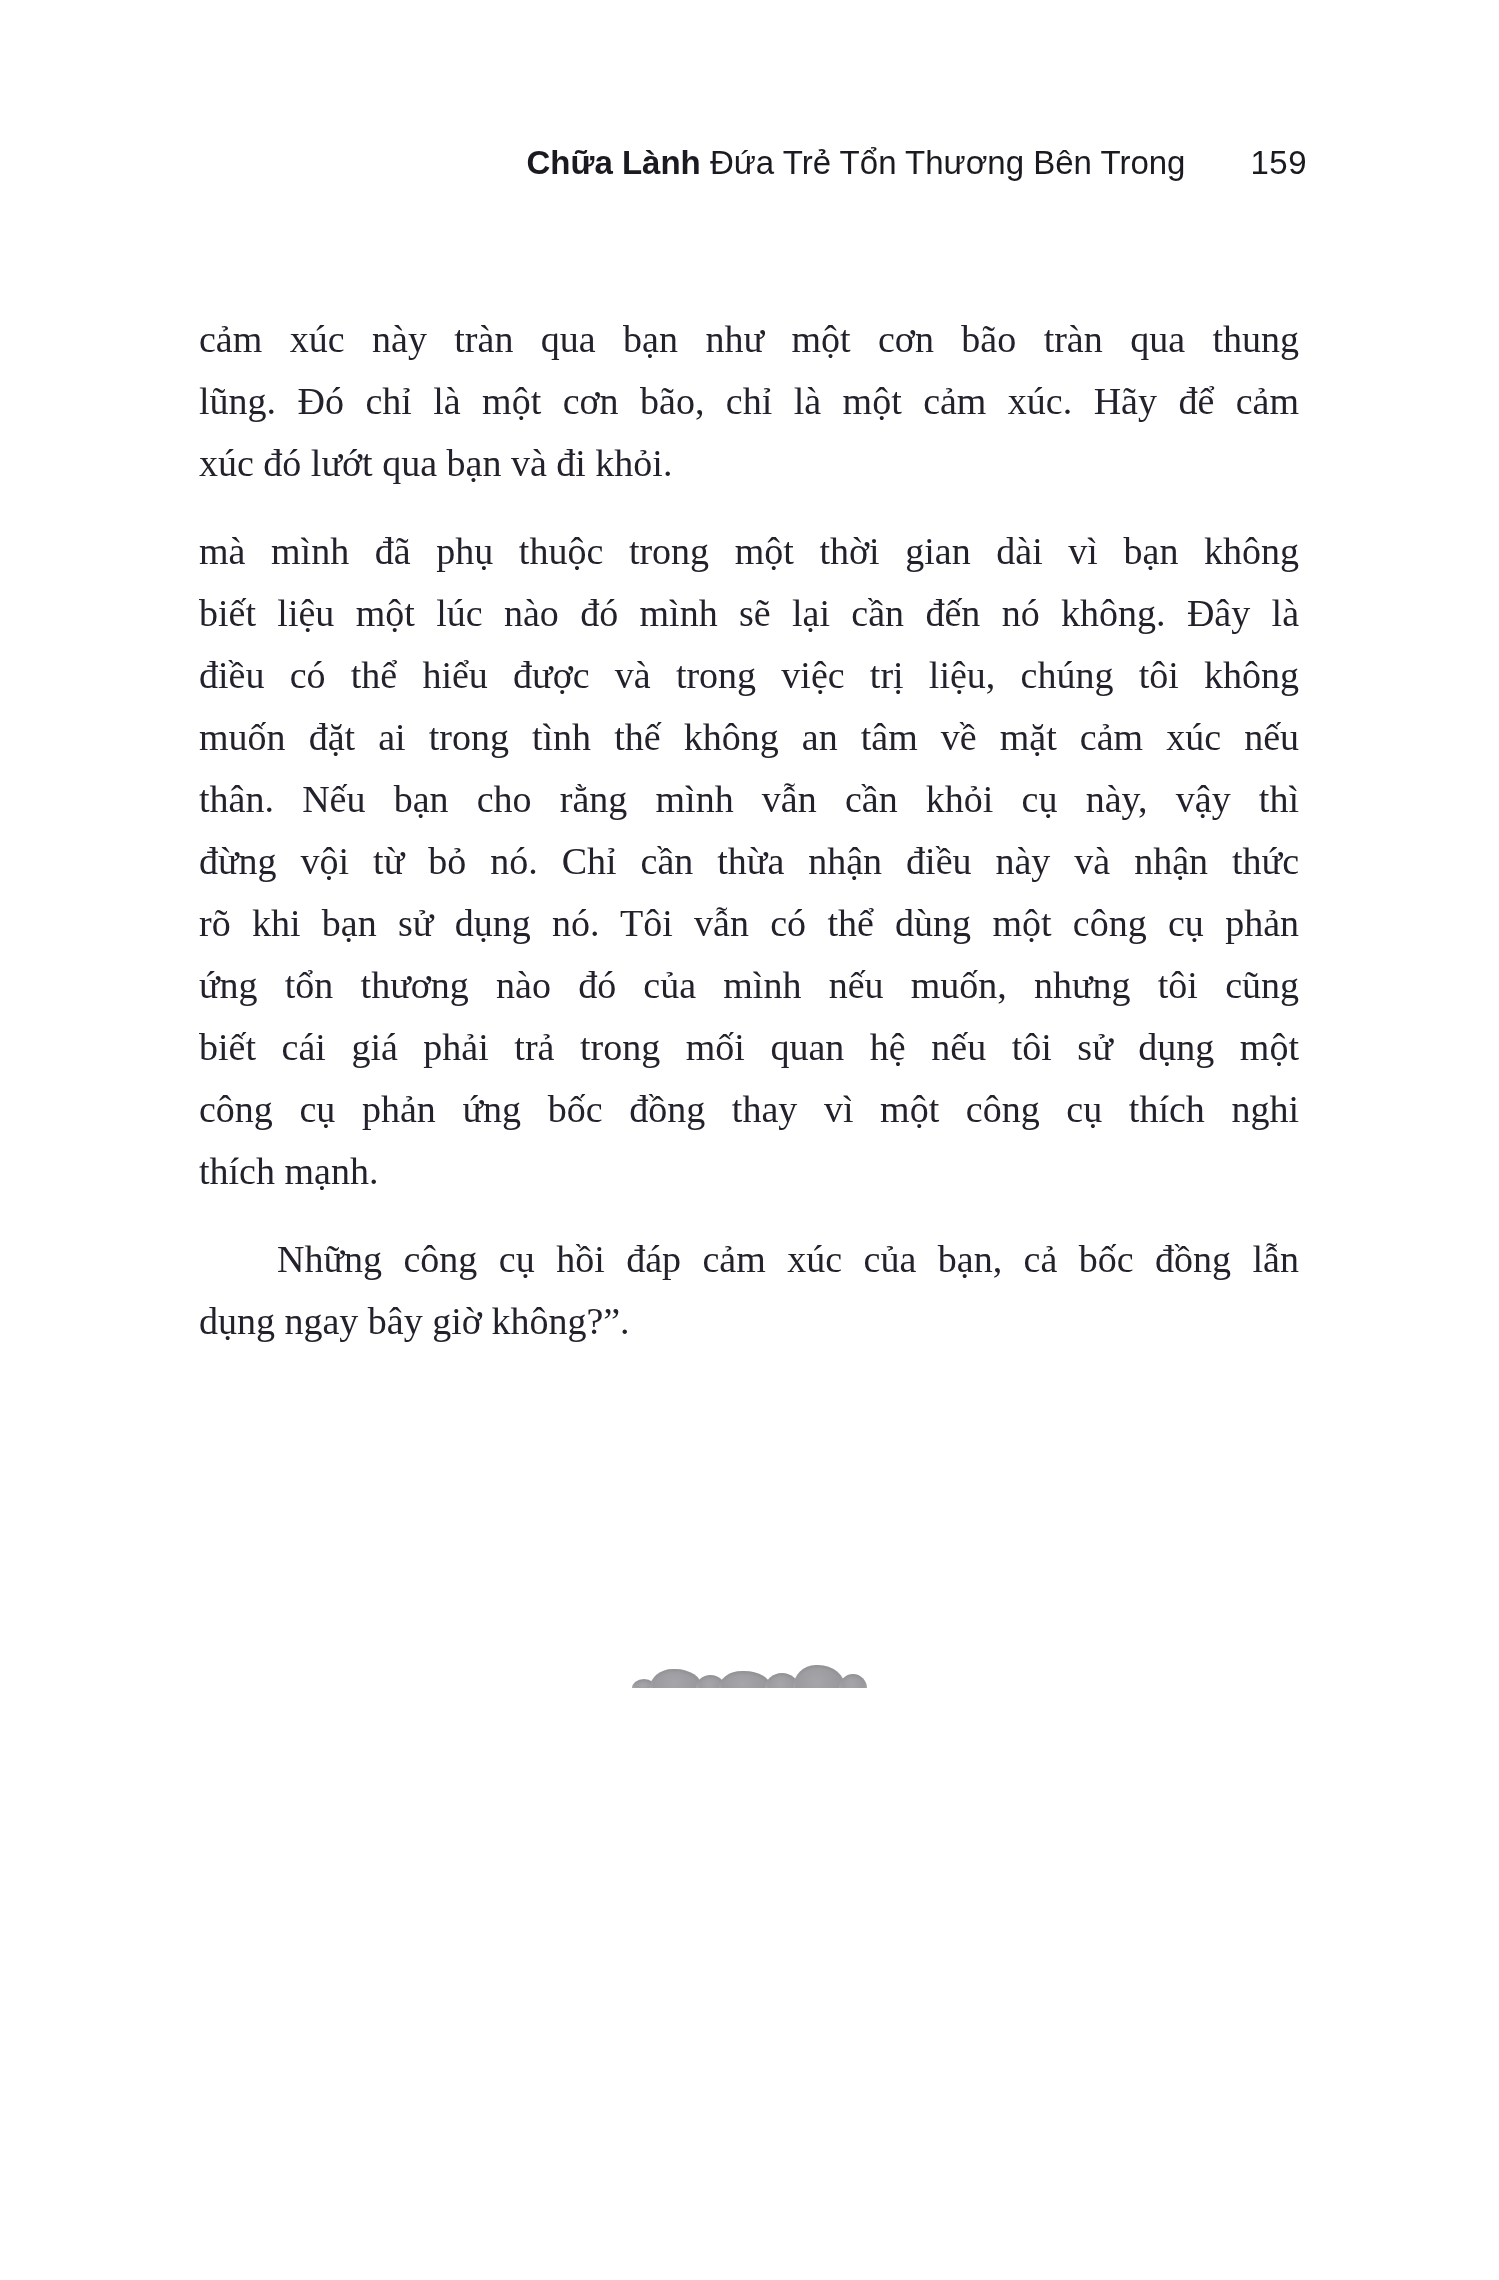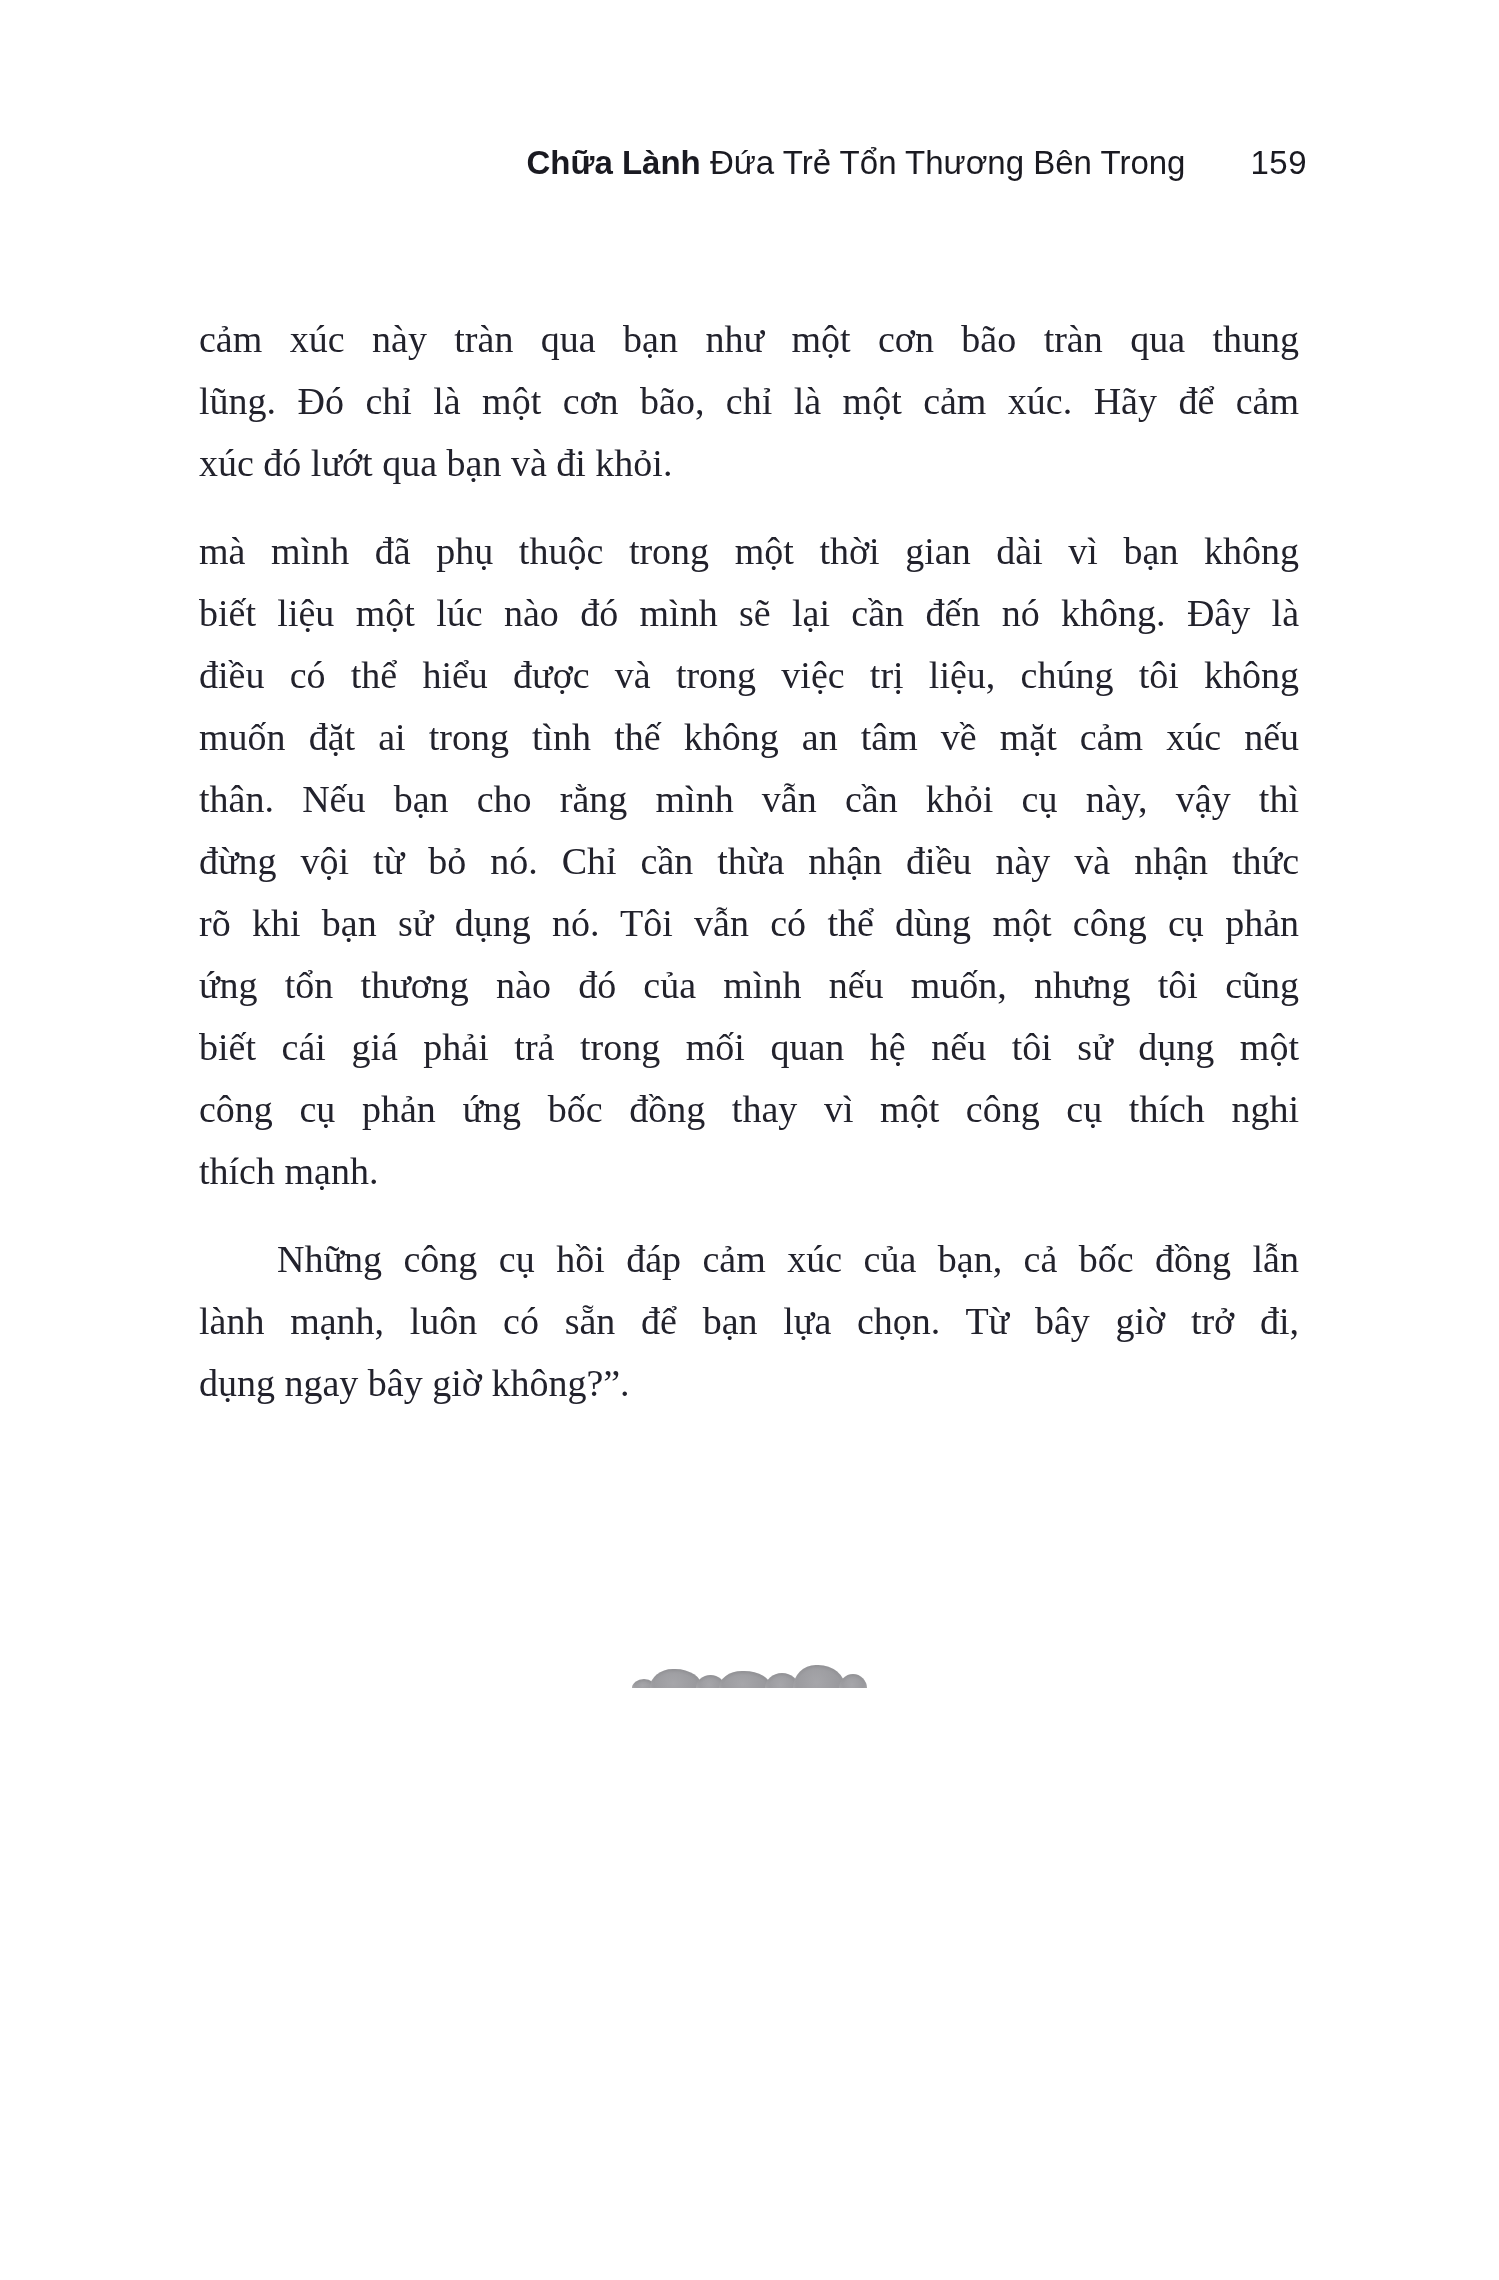--- a/index.html
+++ b/index.html
@@ -73,21 +73,20 @@
         <div class="line justify">thân. Nếu bạn cho rằng mình vẫn cần khỏi cụ này, vậy thì</div>
         <div class="line justify">đừng vội từ bỏ nó. Chỉ cần thừa nhận điều này và nhận thức</div>
         <div class="line justify">rõ khi bạn sử dụng nó. Tôi vẫn có thể dùng một công cụ phản</div>
         <div class="line justify">ứng tổn thương nào đó của mình nếu muốn, nhưng tôi cũng</div>
         <div class="line justify">biết cái giá phải trả trong mối quan hệ nếu tôi sử dụng một</div>
         <div class="line justify">công cụ phản ứng bốc đồng thay vì một công cụ thích nghi</div>
         <div class="line lastline">thích mạnh.</div>
       </div>
       <div class="paragraph">
         <div class="line justify indent">Những công cụ hồi đáp cảm xúc của bạn, cả bốc đồng lẫn</div>
-        <div class="line justify">lành mạnh, luôn có sẵn để bạn lựa chọn. Từ bây giờ trở đi,</div>
         <div class="line lastline">dụng ngay bây giờ không?”.</div>
       </div>
     </div>
 
   <div class="divider">
       <span class="pebble" style="width: 24px; height: 18px;"></span>
       <span class="pebble blob" style="width: 52px; height: 38px;"></span>
       <span class="pebble" style="width: 29px; height: 26px;"></span>
       <span class="pebble blob" style="width: 52px; height: 34px;"></span>
       <span class="pebble" style="width: 34px; height: 31px;"></span>

